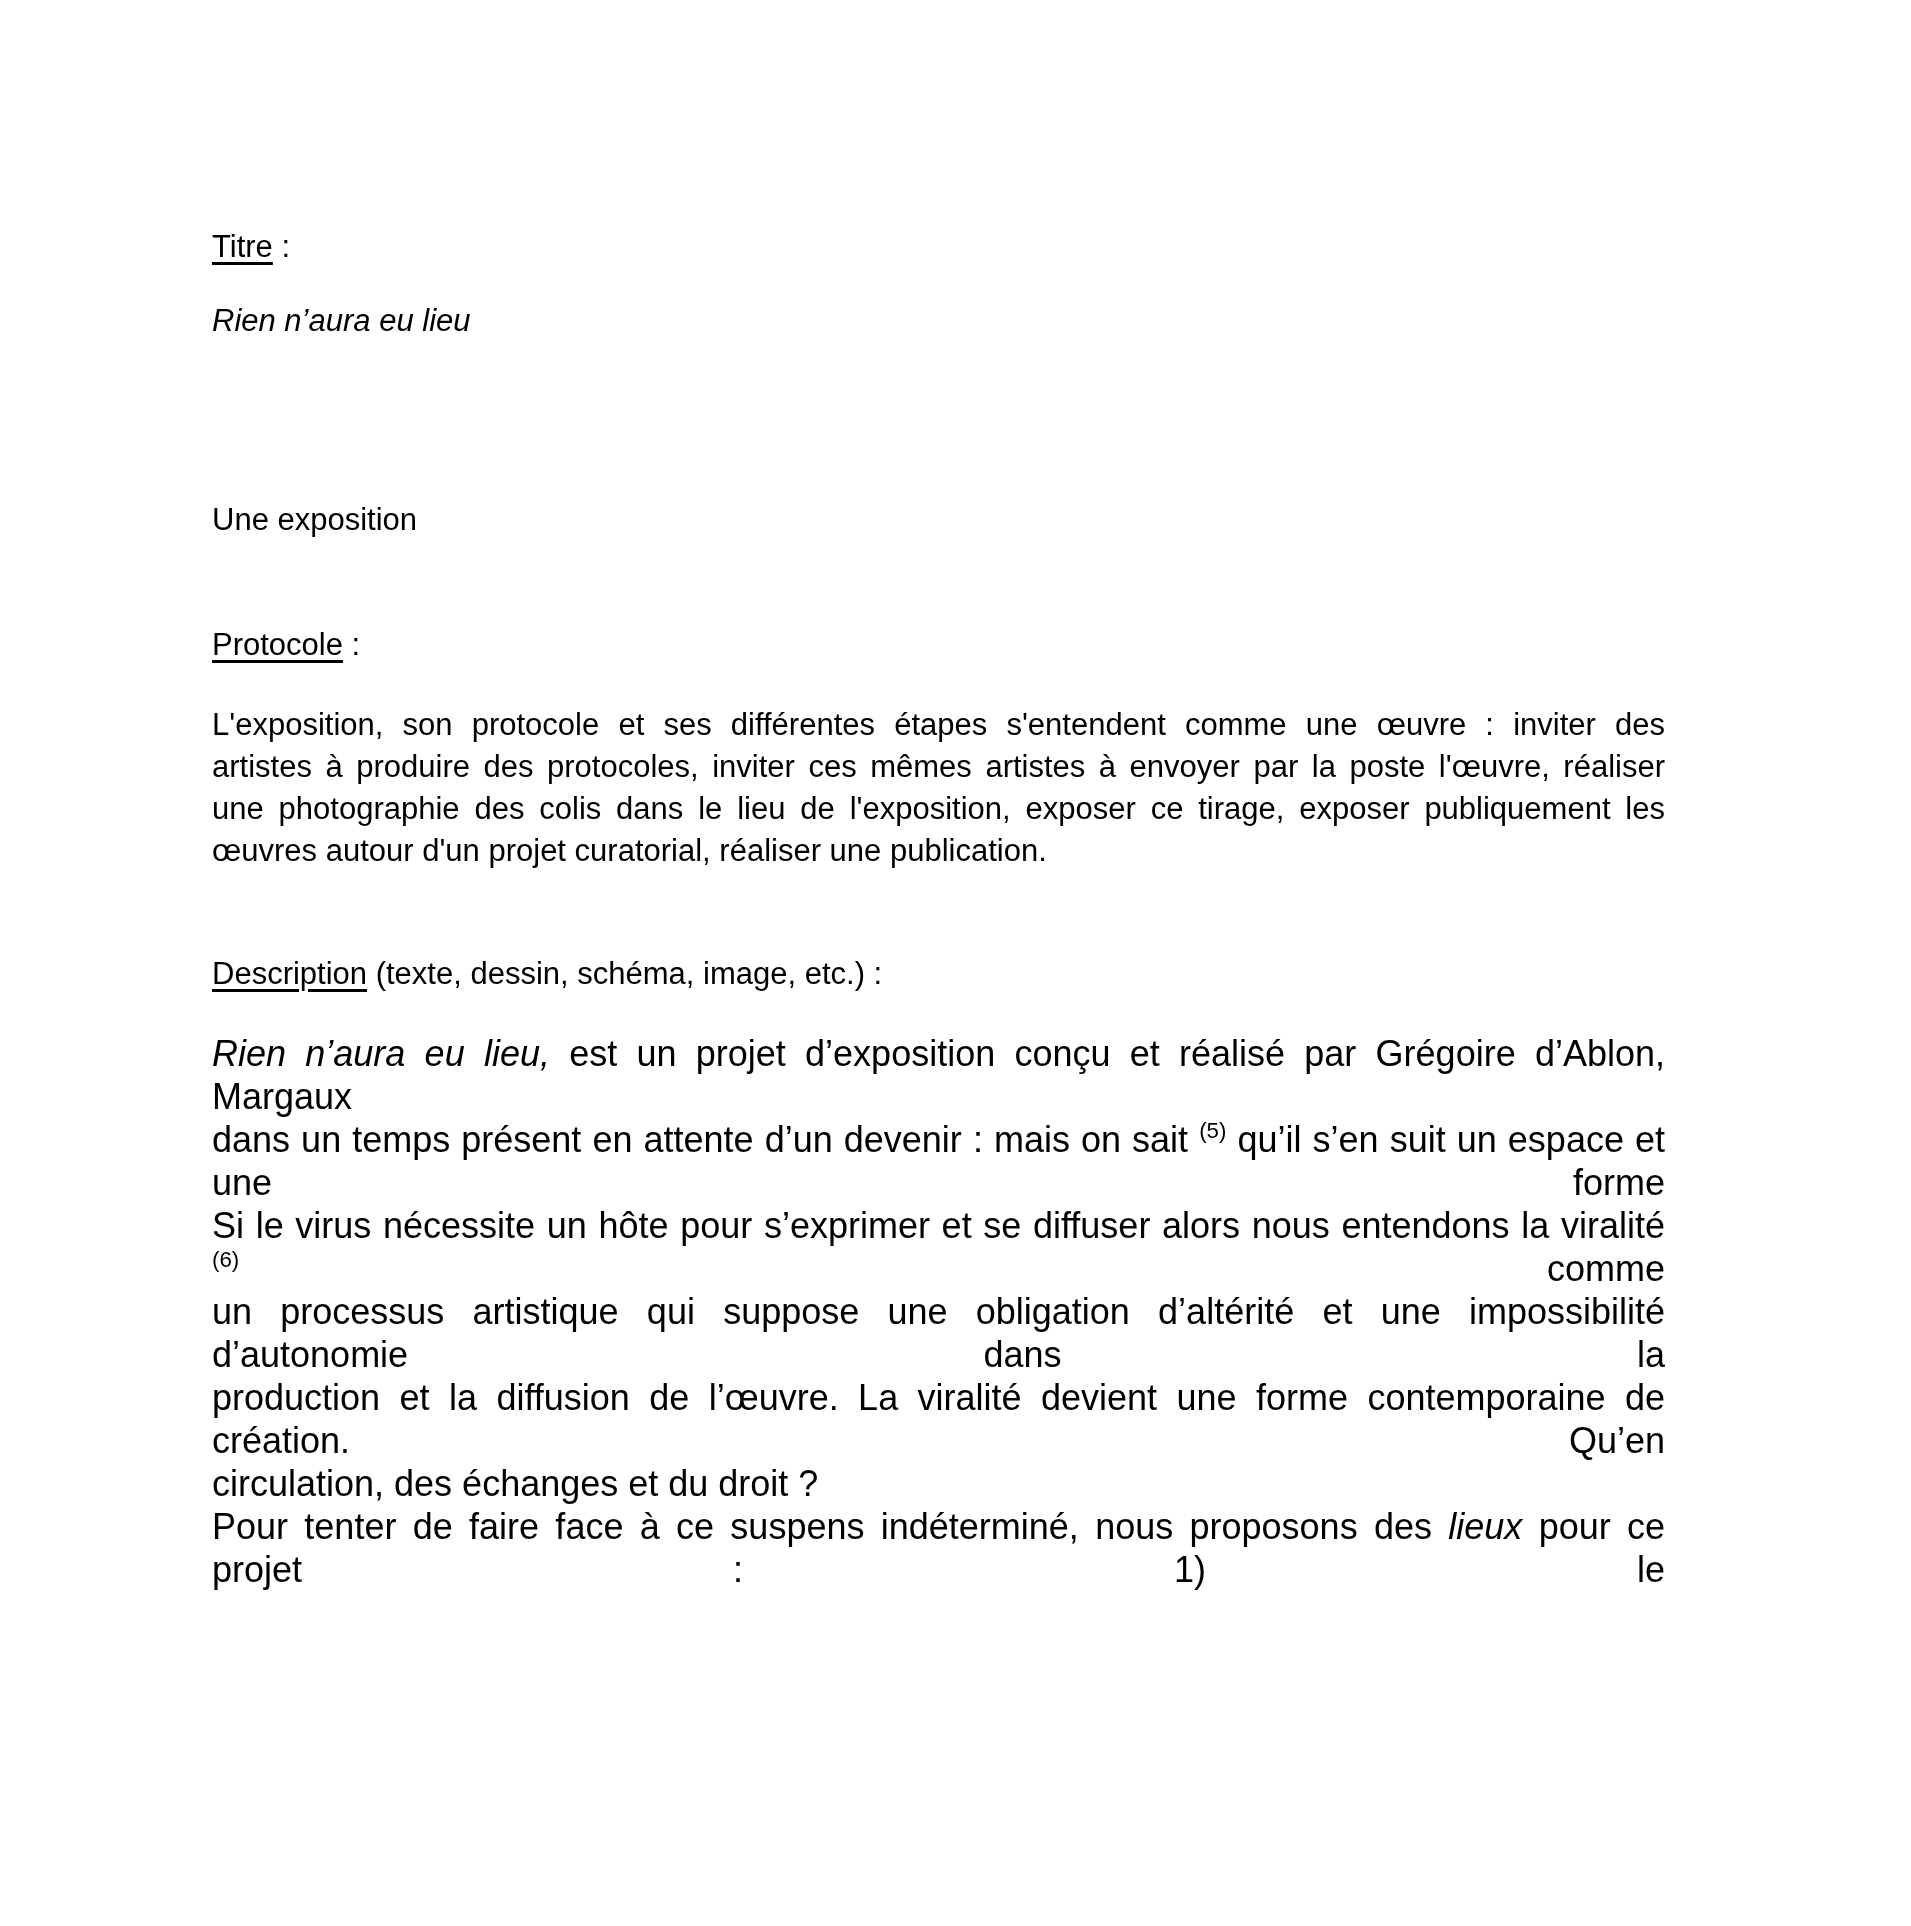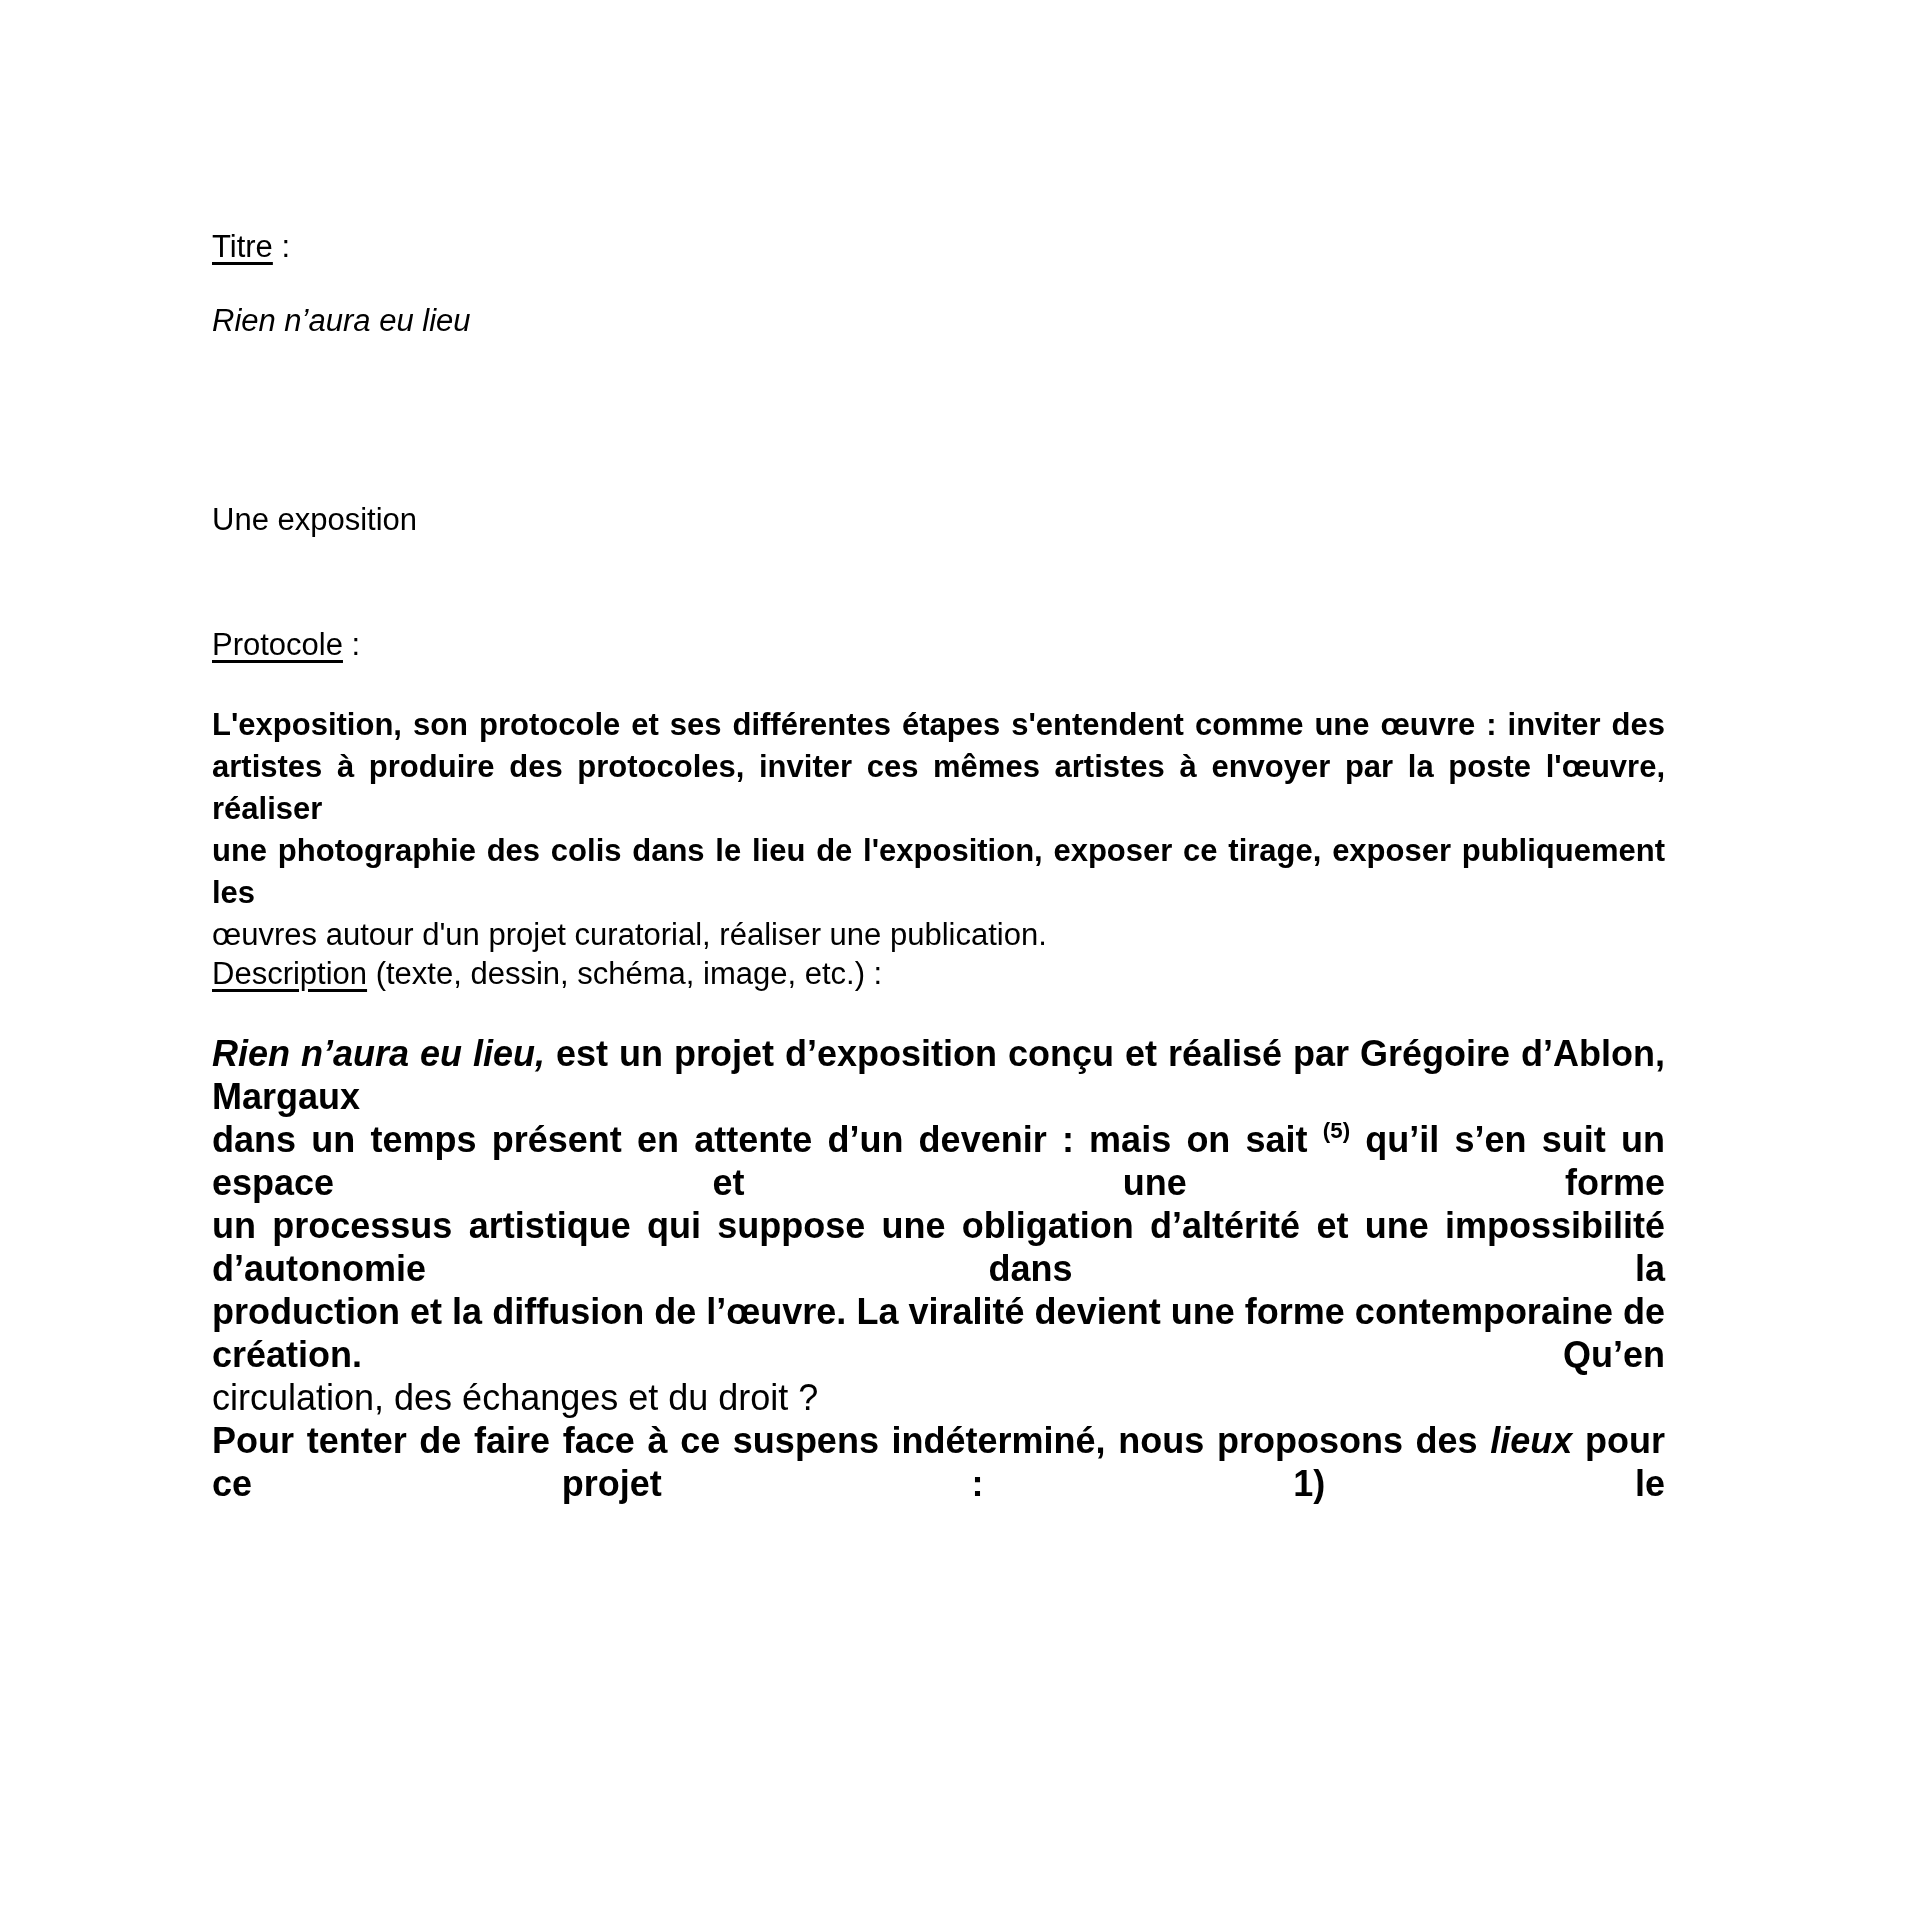--- a/index.html
+++ b/index.html
@@ -37,21 +37,20 @@
   }
   .line {
     display: block;
     white-space: nowrap;
     height: inherit;
   }
   .line.justify {
     text-align: justify;
     text-align-last: justify;
     white-space: normal;
-    font-weight: bold;
   }
   .heading-label {
     text-decoration: underline;
     text-decoration-thickness: 2.7px;
     text-underline-offset: 4.6px;
   }
   .italic { font-style: italic; }
   sup.note {
     font-size: 0.62em;
     vertical-align: 0;
@@ -81,20 +80,21 @@
     <span class="line justify">une photographie des colis dans le lieu de l'exposition, exposer ce tirage, exposer publiquement les</span>
     <span class="line">œuvres autour d'un projet curatorial, réaliser une publication.</span>
   </div>
 
   <div class="block body-text" style="top:953px;">
     <span class="heading-label">Description</span><span> (texte, dessin, schéma, image, etc.) :</span>
   </div>
   <div class="block desc-text" style="top:1032px;" id="desc-lines">
       <span class="line justify"><span class="italic">Rien n’aura eu lieu,</span><span> est un projet d’exposition conçu et réalisé par Grégoire d’Ablon, Margaux</span></span>
       <span class="line justify"><span>dans un temps présent en attente d’un devenir : mais on sait </span><sup class="note">(5)</sup><span> qu’il s’en suit un espace et une forme</span></span>
+      <span class="line justify"><span>Si le virus nécessite un hôte pour s’exprimer et se diffuser alors nous entendons la viralité </span><sup class="note">(6)</sup><span> comme</span></span>
       <span class="line justify"><span>un processus artistique qui suppose une obligation d’altérité et une impossibilité d’autonomie dans la</span></span>
       <span class="line justify"><span>production et la diffusion de l’œuvre. La viralité devient une forme contemporaine de création. Qu’en</span></span>
       <span class="line"><span>circulation, des échanges et du droit ?</span></span>
       <span class="line justify"><span>Pour tenter de faire face à ce suspens indéterminé, nous proposons des </span><span class="italic">lieux</span><span> pour ce projet : 1) le</span></span>
     </div>
 
 </div>
 
 
 </body></html>

